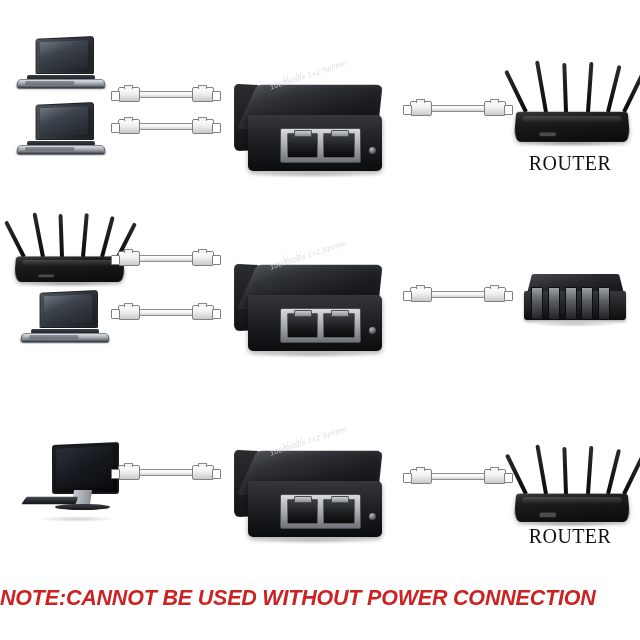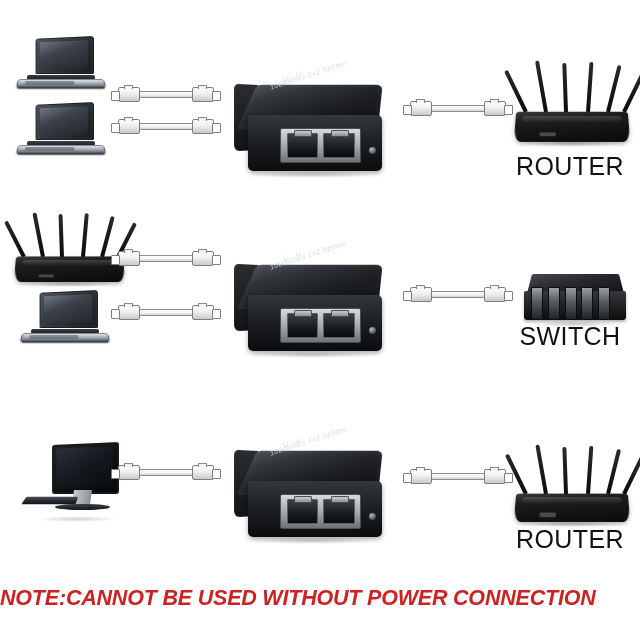--- a/index.html
+++ b/index.html
@@ -218,22 +218,22 @@
     transform: rotate(-18deg) skewX(-14deg);
   }
   .splitter .shadow{
     position:absolute; left:8%; bottom:0; width:84%; height:6%;
     background: radial-gradient(ellipse at center, rgba(0,0,0,.18), rgba(0,0,0,0) 70%);
   }
 
   
   .caption{
     position:absolute; text-align:center;
-    font-family:Liberation Sans, sans-serif;
-    font-size:25px; color:#111; letter-spacing:.4px; white-space:nowrap;
+    font-family:Liberation Serif, serif;
+    font-size:20px; color:#111; letter-spacing:.4px; white-space:nowrap;
   }
 
   
   .note{
     position:absolute; left:0; top:586px; width:556px; text-align:center;
     color:#cc2222; font-weight:bold; font-style:italic;
     font-size:21.5px; letter-spacing:-0.2px;
     font-family:"Liberation Sans", sans-serif;
     white-space:nowrap;
   }
@@ -377,21 +377,20 @@
     <div class="front"></div>
     <div class="ports">
       <i></i>
       <i></i>
       <i></i>
       <i></i>
       <i></i>
     </div>
     <div class="shadow"></div>
   </div>
-  <div class="caption" style="left:500px; top:322px; width:140px;">SWITCH</div>
 
   <div class="computer" style="left:22px; top:440px; width:110px; height:84px;">
     <div class="screen"></div>
     <div class="stand"></div>
     <div class="foot"></div>
     <div class="keyboard"></div>
     <div class="shadow"></div>
   </div>
 
   <div class="cable" style="left:118px; top:464px; width:96px; height:16px;">

